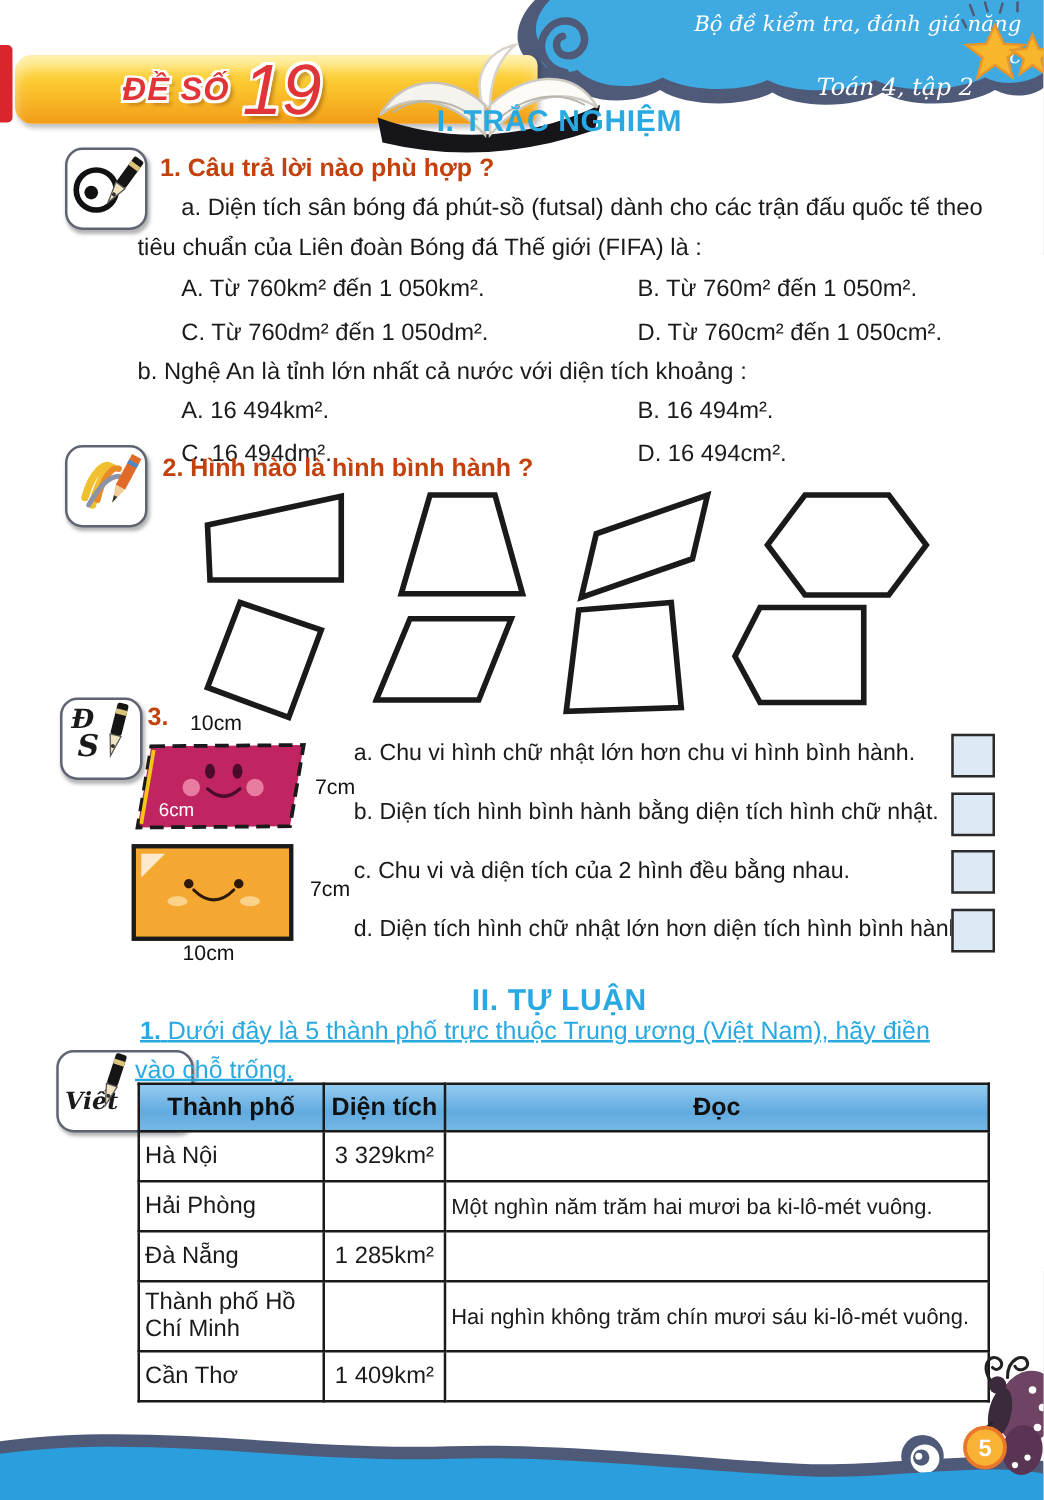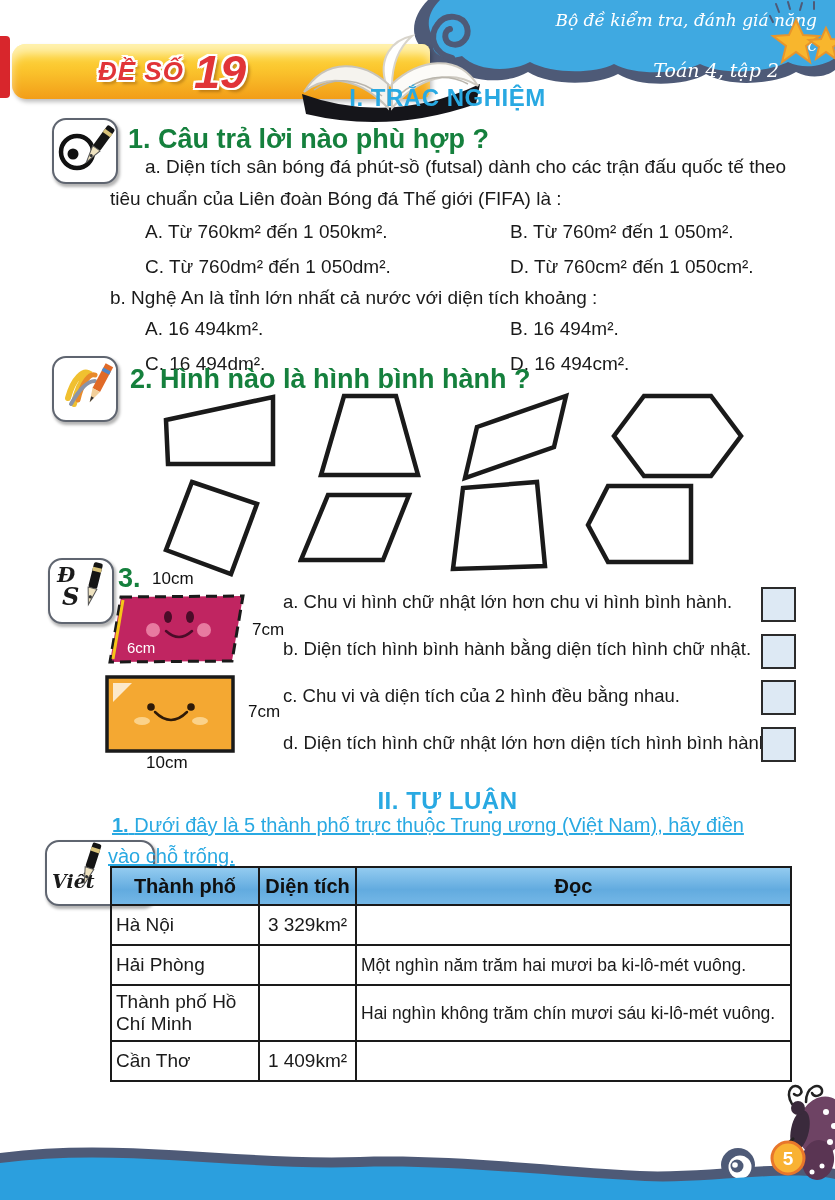--- a/index.html
+++ b/index.html
@@ -2,40 +2,40 @@
 <html><head>
 <meta charset="utf-8">
 <style>
   html,body { margin:0; padding:0; background:#e8e8e8; }
   .page {
     position:relative; width:835px; height:1200px; margin:0 auto;
     background:#ffffff; overflow:hidden;
     font-family:"Liberation Sans","DejaVu Sans",sans-serif; color:#1a1a1a;
   }
   .abs { position:absolute; }
-  .qtitle { font-size:27px; font-weight:bold; color:#15803d; white-space:nowrap; }
+  .qtitle { font-size:20px; font-weight:bold; color:#c2410c; white-space:nowrap; }
   .body-line { font-size:19px; white-space:nowrap; }
   .opt-grid { display:grid; grid-template-columns:365px auto; row-gap:13px; font-size:19px; white-space:nowrap; }
   .sec-title { position:absolute; left:0; width:100%; text-align:center; text-indent:60px;
                font-size:24px; font-weight:bold; color:#29a9e2; letter-spacing:.5px; }
   .icon-box { position:absolute; width:62px; height:62px; background:#fff;
               border:2px solid #5f6570; border-radius:14px; box-shadow:1.5px 2.5px 3px rgba(0,0,0,.3); }
   .banner {
     position:absolute; left:12px; top:44px; width:332px; height:55px;
     background:linear-gradient(180deg,#ffe14d 0%,#fbc62e 45%,#f29d18 100%);
     border-radius:14px 8px 8px 14px;
     box-shadow:inset 0 10px 10px rgba(255,255,255,.55), 2px 3px 4px rgba(0,0,0,.25);
     display:flex; align-items:center; padding-left:86px; gap:10px;
   }
   .banner-label {
     font-size:26px; font-weight:bold; font-style:italic; color:#e13438; letter-spacing:1px;
     text-shadow:-2px 0 #fff,2px 0 #fff,0 -2px #fff,0 2px #fff,-2px -2px #fff,2px 2px #fff,-2px 2px #fff,2px -2px #fff,4px 4px 3px rgba(90,40,0,.35);
   }
   .banner-number {
-    font-size:47px; font-weight:bold; font-style:italic; color:#e13438;
+    font-size:57px; font-weight:normal; font-style:italic; color:#e13438;
     text-shadow:-2px 0 #fff,2px 0 #fff,0 -2px #fff,0 2px #fff,-2px -2px #fff,2px 2px #fff,-2px 2px #fff,2px -2px #fff,4px 4px 3px rgba(90,40,0,.35);
   }
   .cloud-caption { position:absolute; left:545px; top:8px; width:272px; text-align:right;
                    color:#ffffff; font-family:"DejaVu Serif",serif; font-style:italic; line-height:1.45; }
   .cloud-caption .l1 { font-size:17px; }
   .cloud-caption .l2 { font-size:19px; padding-right:38px; }
   .ans-box { position:absolute; width:31px; height:31px; background:#dde9f4; border:2px solid #2b2b2b; }
   .statement { position:absolute; left:283px; font-size:18.5px; white-space:nowrap; }
   .dim-label { position:absolute; font-size:17px; color:#111; white-space:nowrap; }
   .essay-line { position:absolute; font-size:20px; color:#29a9e2; white-space:nowrap; font-weight:500;text-decoration:underline; }
@@ -271,20 +271,25 @@
     <tbody>
       <tr>
         <td class="c-city">Hà Nội</td>
         <td class="c-area">3 329km²</td>
         <td class="c-read"></td>
       </tr>
       <tr>
         <td class="c-city">Hải Phòng</td>
         <td class="c-area"></td>
         <td class="c-read">Một nghìn năm trăm hai mươi ba ki-lô-mét vuông.</td>
+      </tr>
+      <tr>
+        <td class="c-city">Đà Nẵng</td>
+        <td class="c-area">1 285km²</td>
+        <td class="c-read"></td>
       </tr>
       <tr class="tall">
         <td class="c-city">Thành phố Hồ Chí Minh</td>
         <td class="c-area"></td>
         <td class="c-read">Hai nghìn không trăm chín mươi sáu ki-lô-mét vuông.</td>
       </tr>
       <tr>
         <td class="c-city">Cần Thơ</td>
         <td class="c-area">1 409km²</td>
         <td class="c-read"></td>

